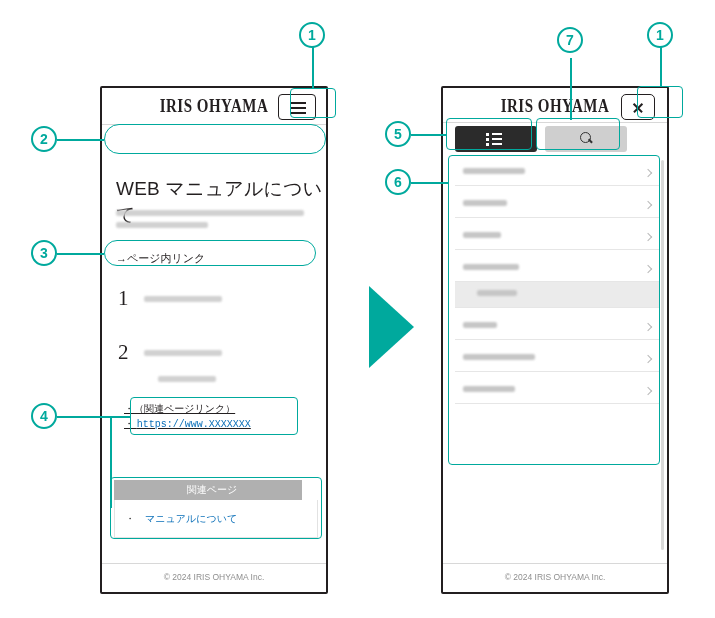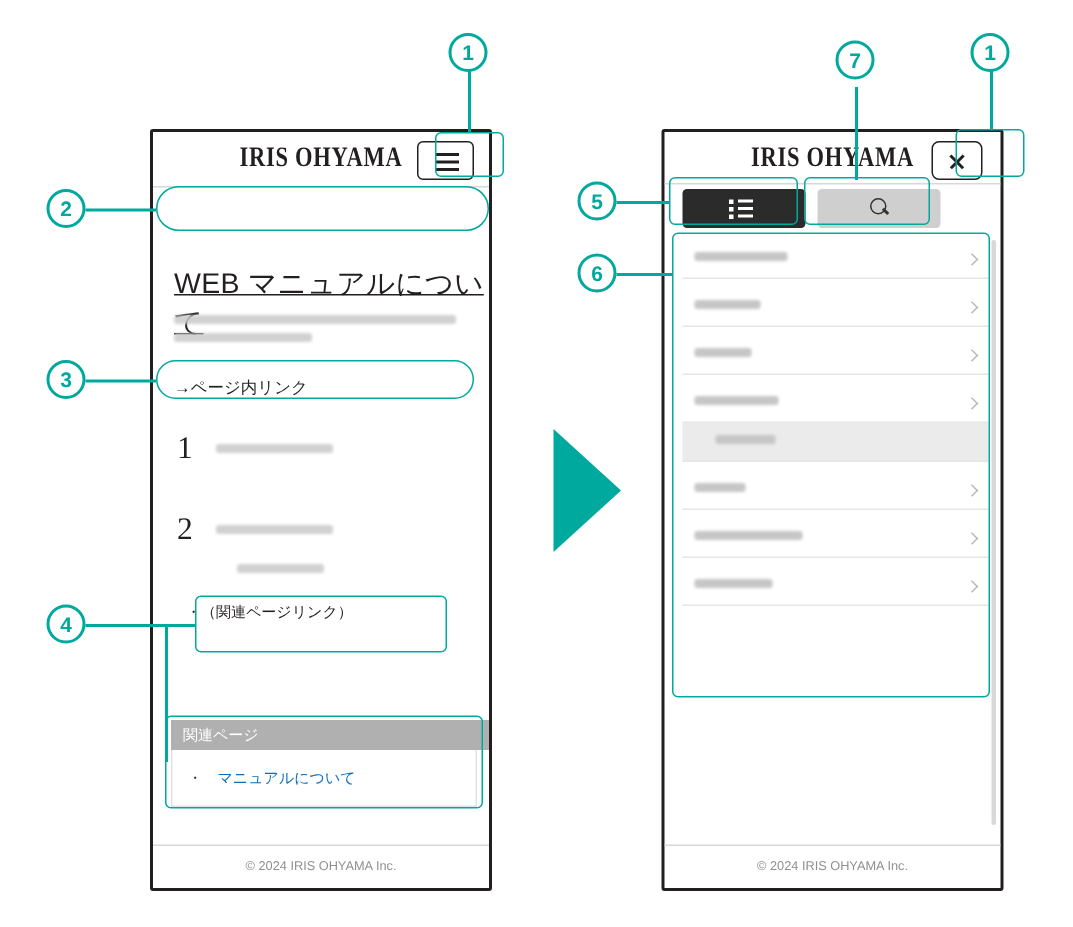--- a/index.html
+++ b/index.html
@@ -113,21 +113,20 @@
     justify-content: center;
     box-sizing: border-box;
   }
   .page-title {
     position: absolute;
     left: 14px;
     top: 88px;
     font-size: 19px;
     color: #231f20;
     letter-spacing: 0.2px;
-    text-decoration: underline;
   }
   .blurline {
     position: absolute;
     background: #c9c9c9;
     height: 6px;
     border-radius: 2px;
     filter: blur(1.1px);
     opacity: .85;
   }
   .anchor-link {
@@ -143,35 +142,37 @@
     color: #231f20;
     font-family: "Liberation Serif", serif;
   }
   .link-list {
     position: absolute;
     left: 22px;
     top: 313px;
     font-size: 10px;
     color: #231f20;
     line-height: 15px;
+    text-decoration: underline;
   }
   .link-list .url { color: #0a6fb8; font-family: "Liberation Mono", monospace; font-size: 10px; }
   .rel-header {
     position: absolute;
     left: 12px;
     top: 392px;
-    width: 212px;
+    width: 188px;
     height: 20px;
     background: #b0b0b0;
     color: #ffffff;
     font-size: 10px;
     display: flex;
     align-items: center;
     padding-left: 8px;
     box-sizing: border-box;
+    justify-content: center;
   }
   .rel-item {
     position: absolute;
     left: 12px;
     top: 412px;
     width: 204px;
     height: 38px;
     background: #ffffff;
     border: 1px solid #e2e2e2;
     border-top: none;
@@ -361,20 +362,21 @@
 
     <div class="step-num" style="left:16px; top:198px;"><span>1</span></div>
     <div class="blurline" style="left:42px; top:208px; width:78px;"></div>
 
     <div class="step-num" style="left:16px; top:252px;"><span>2</span></div>
     <div class="blurline" style="left:42px; top:262px; width:78px;"></div>
     <div class="blurline" style="left:56px; top:288px; width:58px;"></div>
 
     <div class="link-list">
       <div><span>・（関連ページリンク）</span></div>
+      <div><span>・</span> <span class="url">https://www.XXXXXXX</span></div>
     </div>
 
     <div class="rel-header">
         <span>関連ページ</span>
       </div>
     <div class="rel-item">
       <span class="bullet">・</span>
       <span>マニュアルについて</span>
     </div>
 

